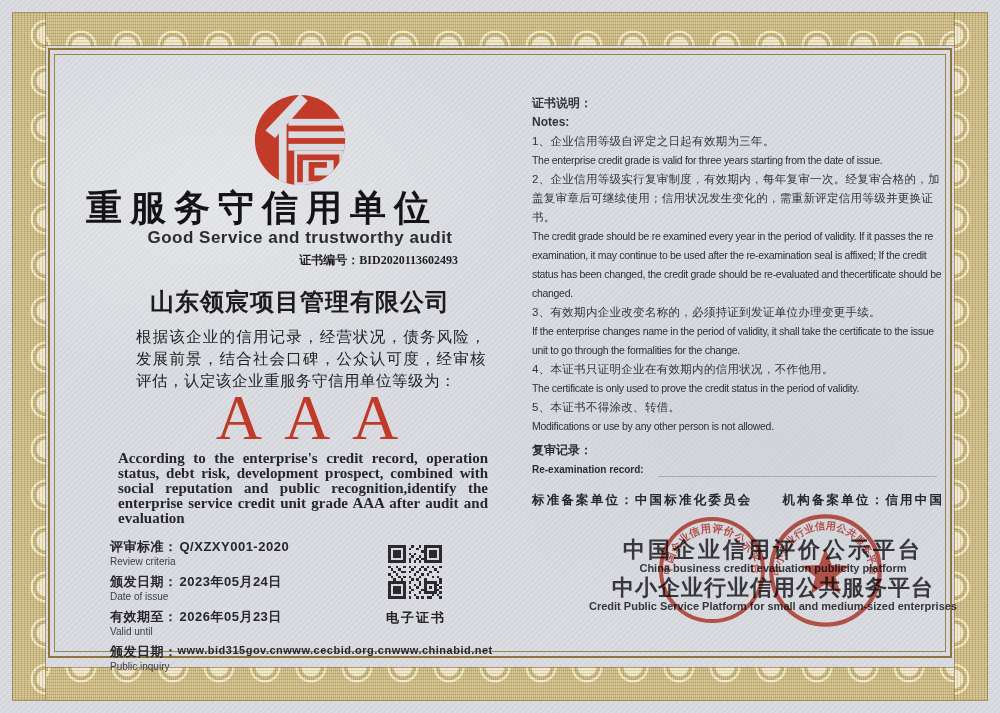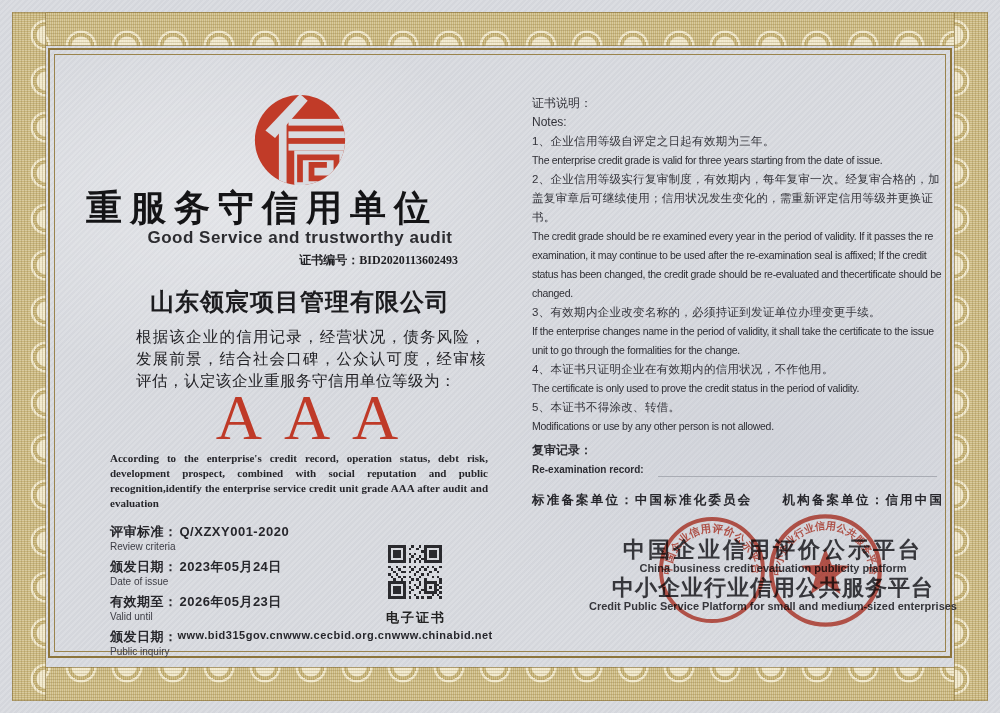--- a/index.html
+++ b/index.html
@@ -41,34 +41,34 @@
   .frame-b{position:absolute;top:54px;left:54px;right:54px;bottom:61px;border:1px solid #9a844d;pointer-events:none}
   
   .left-col{position:absolute;left:78px;top:92px;width:444px}
   .logo{display:block;margin:0 auto;width:96px;height:96px}
   .title{margin-top:0;text-align:left;font-size:36px;line-height:40px;font-weight:bold;color:#141416;letter-spacing:8px;text-indent:8px;white-space:nowrap}
   .subtitle{text-align:center;font-size:17px;line-height:20px;font-weight:bold;color:#2c2c30;letter-spacing:.5px}
   .certno{margin-top:5px;margin-right:64px;text-align:right;font-family:"Liberation Serif","DejaVu Serif",serif;font-weight:bold;font-size:12px;line-height:15px;color:#1e1e22}
   .company{margin-top:20px;text-align:center;font-size:24px;line-height:28px;font-weight:bold;color:#1b1b1e;letter-spacing:1px}
   .para-cn{margin:10px 36px 0 58px;font-size:15.5px;line-height:22px;font-weight:500;color:#222226;text-align:justify;letter-spacing:.5px}
   .grade{margin-top:-2px;margin-left:14px;text-align:center;font-family:"Liberation Serif","DejaVu Serif",serif;font-weight:normal;font-size:64px;line-height:56px;letter-spacing:22px;text-indent:22px}
-  .para-en{margin:5px 34px 0 32px;font-family:"Liberation Serif","DejaVu Serif",serif;font-weight:bold;font-size:11px;line-height:15px;color:#26262b;text-align:justify}
+  .para-en{margin:5px 34px 0 40px;font-family:"Liberation Serif","DejaVu Serif",serif;font-weight:bold;font-size:15px;line-height:15px;color:#26262b;text-align:justify}
   .fields{margin-top:12px;margin-left:32px}
   .field{margin-top:5px}
   .fline{display:flex;font-size:13px;line-height:17px;font-weight:bold;color:#26262b;letter-spacing:.5px}
   .fvalue{margin-left:2px}
   .fsub{font-size:10px;line-height:13px;color:#3c3c44}
   .sites{display:flex;font-size:11px;line-height:15px}
   
   .qr{position:absolute;left:388px;top:545px;width:54px;height:54px}
   .qr-label{position:absolute;left:378px;top:609px;width:76px;text-align:center;font-size:13px;font-weight:bold;color:#222;letter-spacing:2px}
   
   .notes{position:absolute;left:532px;top:94px;width:418px;color:#33333a}
   .notes p{margin:0}
-  .nhead{font-size:12px;line-height:19px;font-weight:normal}
+  .nhead{font-size:12px;line-height:19px;font-weight:bold}
   .ncn{font-size:11.5px;line-height:19px;letter-spacing:.3px}
   .nen{font-size:10.5px;line-height:19px;letter-spacing:-.3px;color:#2e2e34}
   .reexam{position:absolute;left:532px;top:440px;width:405px}
   .reexam-cn{font-size:12px;font-weight:bold;line-height:20px;color:#2b2b31}
   .reexam-row{display:flex;align-items:flex-end;margin-top:2px}
   .reexam-en{font-size:10px;font-weight:bold;line-height:15px;color:#2b2b31}
   .reexam-line{flex:1;height:12px;border-bottom:1px solid #a9acb4;margin-left:14px}
   .filing{position:absolute;left:532px;top:492px;width:420px;font-size:12.5px;font-weight:bold;color:#26262b;letter-spacing:2.2px;white-space:nowrap}
   .filing .gap{display:inline-block;width:30px}
   .platform{position:absolute;left:558px;top:538px;width:430px;text-align:center;color:#36363b}

